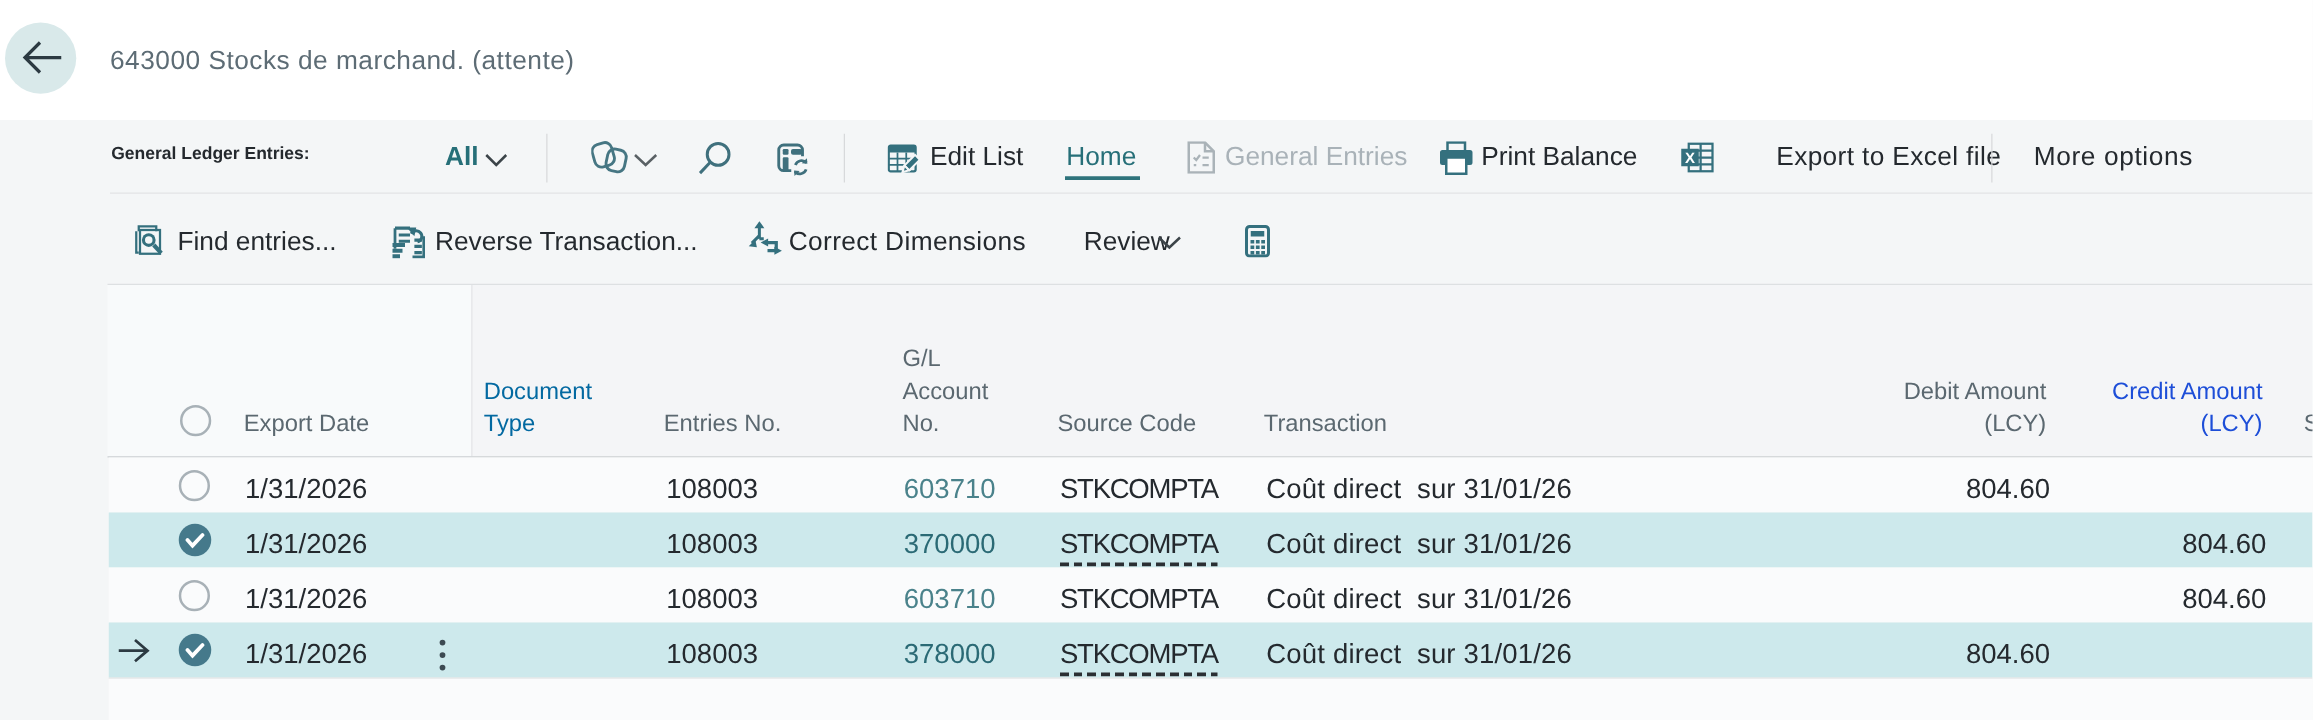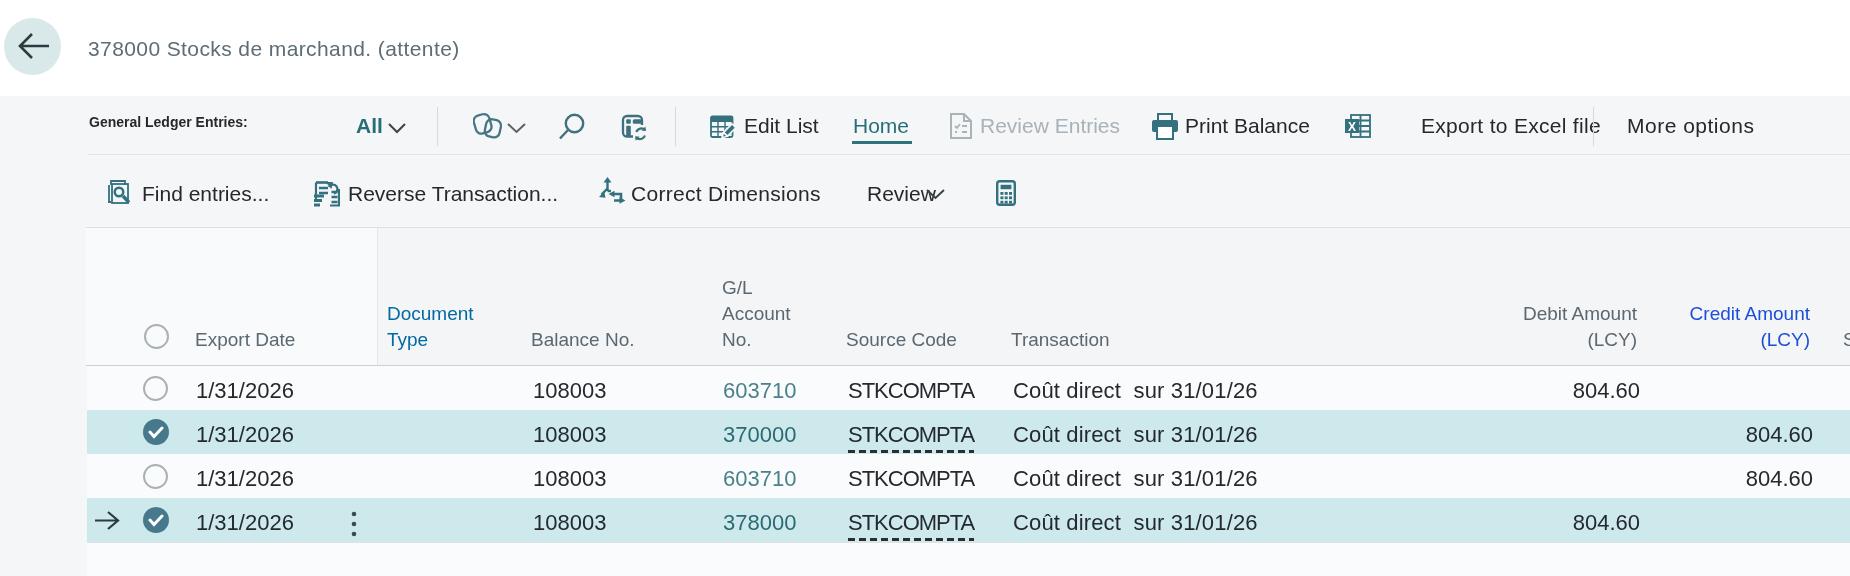--- a/index.html
+++ b/index.html
@@ -15,21 +15,21 @@
 <div id="stage">
 
   <div class="abs" style="left:0;top:0;width:1850px;height:96px;background:#fff;"></div>
 
   <div class="abs" style="left:0;top:96px;width:1850px;height:480px;background:#f4f6f7;"></div>
 
   <div class="abs" style="left:4px;top:18px;width:57px;height:57px;border-radius:50%;background:#d9e9ea;"></div>
   <svg class="abs" style="left:16px;top:32px;" width="34" height="28" viewBox="0 0 34 28">
     <path d="M16 2 L4 14 L16 26 M4 14 L33 14" stroke="#2c3a42" stroke-width="2.6" fill="none"></path>
   </svg>
-  <div class="abs" style="left:88px;top:37px;font-size:21px;color:#5d6c75;letter-spacing:0.4px;">378000 Stocks de marchand. (attente)</div>
+  <div class="abs" style="left:88px;top:37px;font-size:21px;color:#5d6c75;letter-spacing:0.4px;">643000 Stocks de marchand. (attente)</div>
 
   <div class="abs dark" style="left:89px;top:114px;font-size:14px;font-weight:bold;">General Ledger Entries:</div>
   <div class="abs" style="left:356px;top:114px;font-size:21px;font-weight:bold;color:#266f78;">All</div>
   <svg class="abs" style="left:387px;top:122px;" width="20" height="12" viewBox="0 0 20 12">
     <path d="M2 2 L10 10 L18 2" stroke="#3c4449" stroke-width="2" fill="none"></path>
   </svg>
   <div class="abs vline" style="left:437px;top:107px;height:39px;"></div>
 
   <svg class="abs" style="left:473px;top:112px;" width="30" height="29" viewBox="0 0 30 29">
     <g fill="none" stroke="#467683" stroke-width="2.3">
@@ -68,21 +68,21 @@
   </svg>
   <div class="abs dark" style="left:744px;top:114px;font-size:21px;">Edit List</div>
   <div class="abs" style="left:853px;top:114px;font-size:21px;color:#266f78;">Home</div>
   <div class="abs" style="left:852px;top:141px;width:60px;height:3px;background:#2e737c;"></div>
 
   <svg class="abs" style="left:948px;top:113px;" width="26" height="26" viewBox="0 0 26 26">
     <path d="M3 1 H16 L23 8 V25 H3 Z" fill="none" stroke="#aab3b8" stroke-width="2"></path>
     <path d="M16 1 V8 H23" fill="none" stroke="#aab3b8" stroke-width="2"></path>
     <path d="M7 13 l2 2 l3-4 M14 13 h5 M7 19 h2 M14 19 h5" stroke="#aab3b8" stroke-width="1.8" fill="none"></path>
   </svg>
-  <div class="abs" style="left:980px;top:114px;font-size:21px;color:#a9b2b8;">Review Entries</div>
+  <div class="abs" style="left:980px;top:114px;font-size:21px;color:#a9b2b8;">General Entries</div>
 
   <svg class="abs" style="left:1151px;top:113px;" width="28" height="27" viewBox="0 0 28 27">
     <path d="M7 7 V1 H21 V7" stroke="#34707e" stroke-width="2" fill="none"></path>
     <path d="M3 7 H25 a2 2 0 0 1 2 2 v8 a2 2 0 0 1 -2 2 H22 V13 H6 v6 H3 a2 2 0 0 1 -2-2 V9 a2 2 0 0 1 2-2 Z" fill="#34707e"></path>
     <rect x="6" y="13" width="16" height="13" fill="#fff" stroke="#34707e" stroke-width="2"></rect>
   </svg>
   <div class="abs dark" style="left:1185px;top:114px;font-size:21px;">Print Balance</div>
 
   <svg class="abs" style="left:1344px;top:113px;" width="28" height="27" viewBox="0 0 28 27">
     <g stroke="#34707e" stroke-width="1.8" fill="none">
@@ -159,21 +159,21 @@
   <div class="abs" style="left:86px;top:227px;width:1764px;height:1px;background:#dde0e2;"></div>
 
   <div class="abs" style="left:86px;top:228px;width:291px;height:137px;background:#f8fafb;"></div>
   <div class="abs" style="left:377px;top:228px;width:1473px;height:137px;background:#f4f5f7;"></div>
   <div class="abs" style="left:377px;top:228px;width:1px;height:137px;background:#e3e5e7;"></div>
 
   <div class="abs" style="left:144px;top:324px;width:25px;height:25px;border-radius:50%;border:2.4px solid #a8b1b7;"></div>
 
   <div class="abs" style="left:195px;top:327px;font-size:19px;color:#5b6870;line-height:26px;">Export Date</div>
   <div class="abs" style="left:387px;top:301px;font-size:19px;color:#0369a1;line-height:26px;">Document<br>Type</div>
-  <div class="abs" style="left:531px;top:327px;font-size:19px;color:#5b6870;line-height:26px;">Balance No.</div>
+  <div class="abs" style="left:531px;top:327px;font-size:19px;color:#5b6870;line-height:26px;">Entries No.</div>
   <div class="abs" style="left:722px;top:275px;font-size:19px;color:#5b6870;line-height:26px;">G/L<br>Account<br>No.</div>
   <div class="abs" style="left:846px;top:327px;font-size:19px;color:#5b6870;line-height:26px;">Source Code</div>
   <div class="abs" style="left:1011px;top:327px;font-size:19px;color:#5b6870;line-height:26px;">Transaction</div>
   <div class="abs" style="right:213px;top:301px;font-size:19px;color:#5b6870;line-height:26px;text-align:right;">Debit Amount<br>(LCY)</div>
   <div class="abs" style="right:40px;top:301px;font-size:19px;color:#1d4ed8;line-height:26px;text-align:right;">Credit Amount<br>(LCY)</div>
   <div class="abs" style="left:1843px;top:327px;font-size:19px;color:#5b6870;line-height:26px;">S</div>
 
   <div class="abs" style="left:86px;top:365px;width:1764px;height:1px;background:#ccd0d2;"></div>
 
   <div class="abs" style="left:87px;top:366px;width:1763px;height:44px;background:#fafbfc;"></div>

